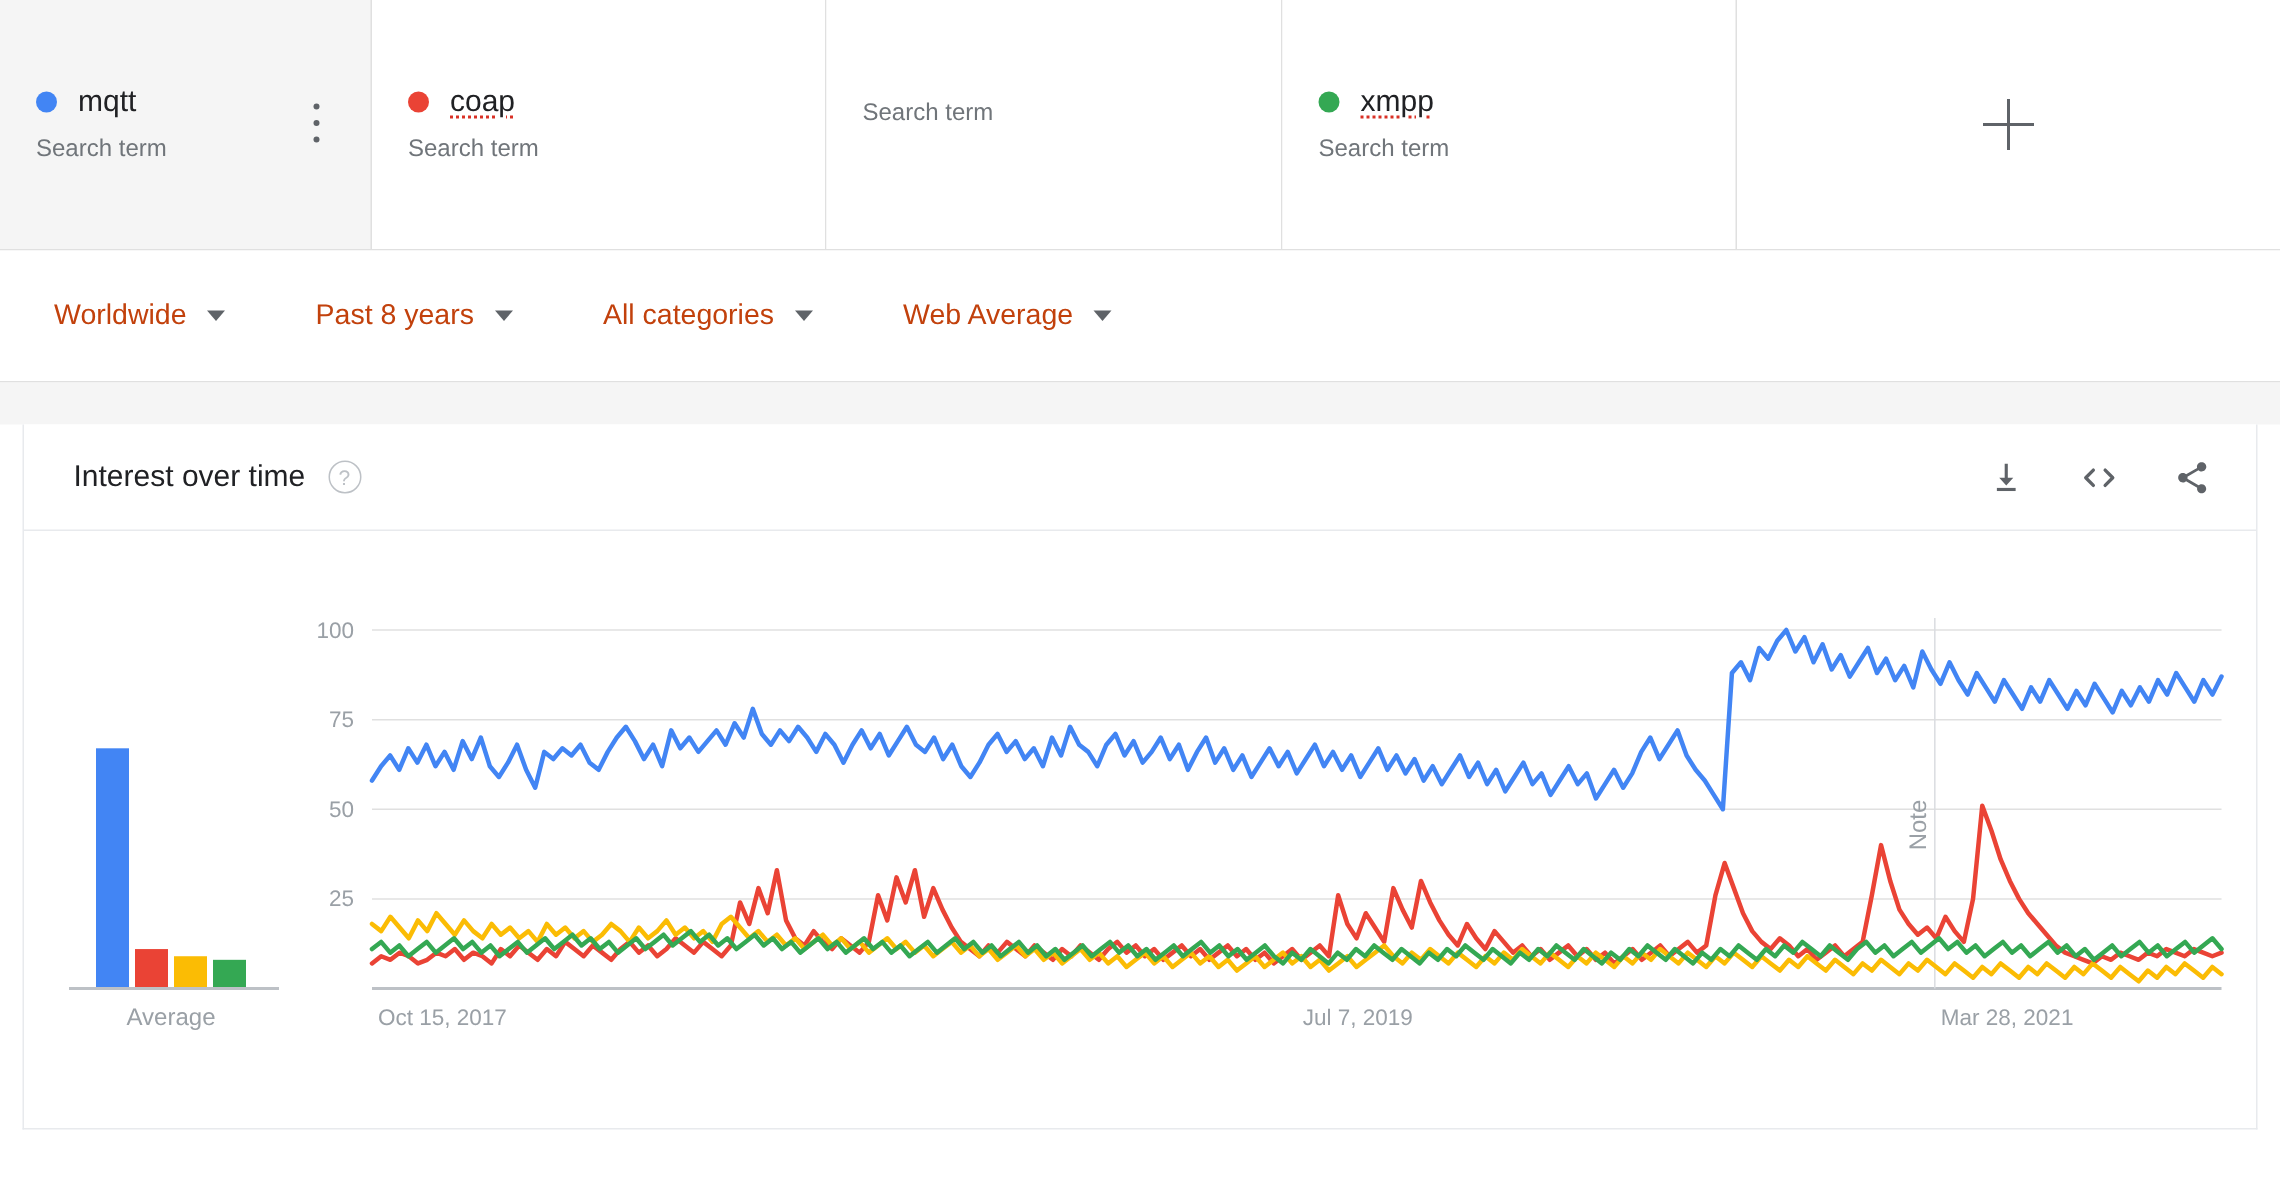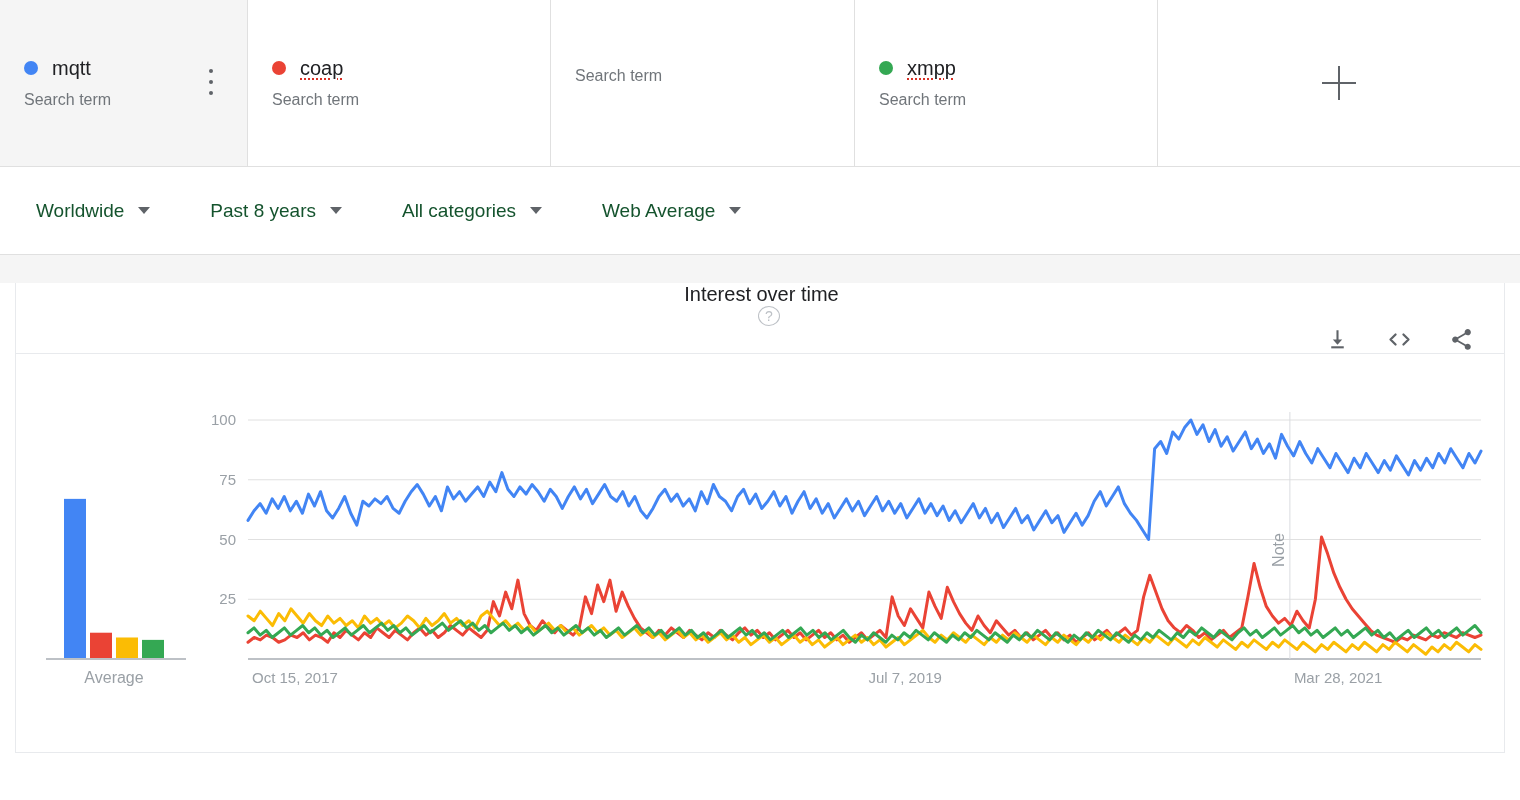--- a/index.html
+++ b/index.html
@@ -85,21 +85,21 @@
     align-items: center;
     padding-left: 36px;
     border-bottom: 1px solid #e0e0e0;
     background: #ffffff;
   }
   .filter {
     display: flex; align-items: center;
     margin-right: 60px;
     cursor: pointer;
   }
-  .filter-text { font-size: 19px; color: #14532d; }
+  .filter-text { font-size: 19px; color: #c2410c; }
   .caret {
     width: 0; height: 0; margin-left: 14px;
     border-left: 6px solid transparent;
     border-right: 6px solid transparent;
     border-top: 7px solid #5f6368;
   }
 
   .gray-band { height: 28px; background: #f5f5f5; }
 
   
@@ -109,21 +109,20 @@
     border: 1px solid #e8eaed;
     border-top: none;
     height: 470px;
   }
   .chart-header {
     height: 71px;
     display: flex;
     align-items: center;
     padding: 0 30px 0 33px;
     border-bottom: 1px solid #e8eaed;
-    flex-direction: column;
   }
   .chart-title { font-size: 20px; color: #202124; }
   .help-icon {
     width: 22px; height: 22px; border-radius: 50%;
     border: 1.6px solid #bdc1c6;
     color: #bdc1c6; font-size: 14px;
     display: flex; align-items: center; justify-content: center;
     margin-left: 15px; cursor: pointer;
   }
   .chart-actions { margin-left: auto; display: flex; align-items: center; gap: 36px; }

